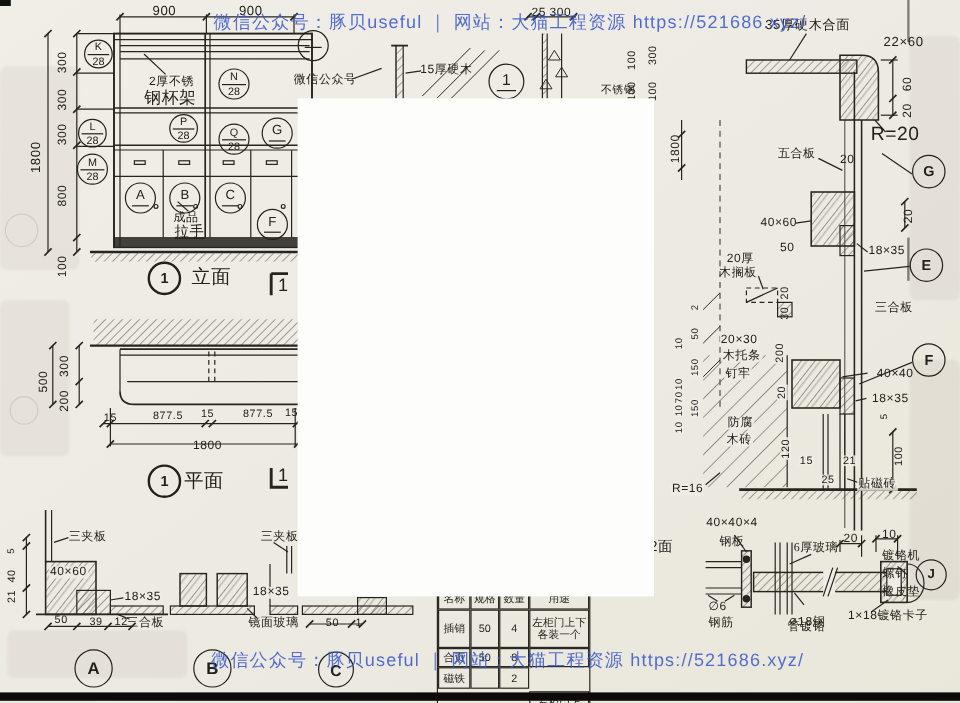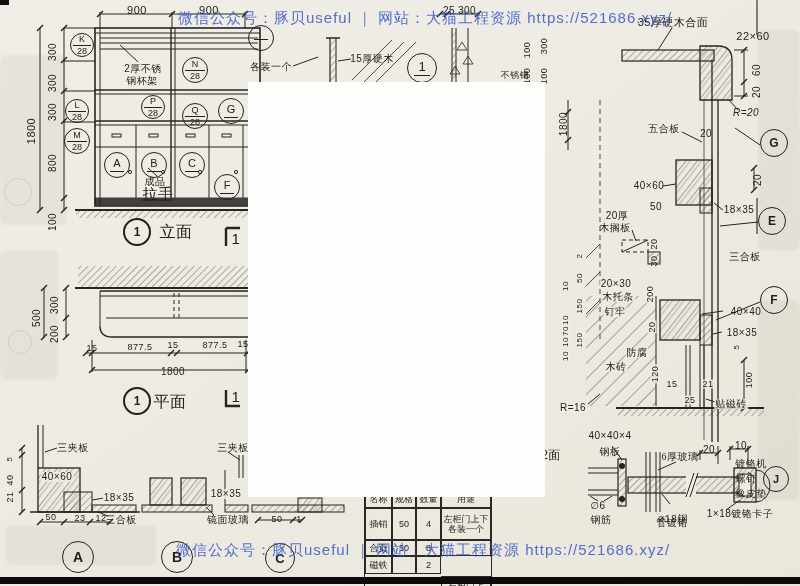--- a/index.html
+++ b/index.html
@@ -336,31 +336,31 @@
     <span class="anno" style="left: 467px; top: 11px; font-size: 10px; transform: translate(-50%, -50%);">300</span>
     <span class="anno" style="left: 673px; top: 22px; font-size: 11px; transform: translate(-50%, -50%);">35厚硬木合面</span>
     <span class="anno" style="left: 753px; top: 36px; font-size: 11px; transform: translate(-50%, -50%);">22×60</span>
     <span class="anno" style="left: 53px; top: 52px; font-size: 10px; transform: translate(-50%, -50%) rotate(-90deg);">300</span>
     <span class="anno" style="left: 53px; top: 83px; font-size: 10px; transform: translate(-50%, -50%) rotate(-90deg);">300</span>
     <span class="anno" style="left: 53px; top: 112px; font-size: 10px; transform: translate(-50%, -50%) rotate(-90deg);">300</span>
     <span class="anno" style="left: 53px; top: 163px; font-size: 10px; transform: translate(-50%, -50%) rotate(-90deg);">800</span>
     <span class="anno" style="left: 53px; top: 222px; font-size: 10px; transform: translate(-50%, -50%) rotate(-90deg);">100</span>
     <span class="anno" style="left: 31px; top: 131px; font-size: 11px; transform: translate(-50%, -50%) rotate(-90deg);">1800</span>
     <span class="anno" style="left: 143px; top: 69px; font-size: 10px; transform: translate(-50%, -50%);">2厚不锈</span>
-    <span class="anno" style="left: 142px; top: 81px; font-size: 10px; transform: translate(-50%, -50%);">钢杯架</span>
-    <span class="anno" style="left: 271px; top: 67px; font-size: 10px; transform: translate(-50%, -50%);">各装一个</span>
+    <span class="anno" style="left: 142px; top: 81px; font-size: 14px; transform: translate(-50%, -50%);">钢杯架</span>
+    <span class="anno" style="left: 271px; top: 67px; font-size: 10px; transform: translate(-50%, -50%);">微信公众号</span>
     <span class="anno" style="left: 372px; top: 59px; font-size: 10px; transform: translate(-50%, -50%);">15厚硬木</span>
     <span class="anno" style="left: 515px; top: 75px; font-size: 9px; transform: translate(-50%, -50%);">不锈钢</span>
     <span class="anno" style="left: 527px; top: 50px; font-size: 9px; transform: translate(-50%, -50%) rotate(-90deg);">100</span>
     <span class="anno" style="left: 544px; top: 46px; font-size: 9px; transform: translate(-50%, -50%) rotate(-90deg);">300</span>
     <span class="anno" style="left: 527px; top: 76px; font-size: 9px; transform: translate(-50%, -50%) rotate(-90deg);">100</span>
     <span class="anno" style="left: 544px; top: 76px; font-size: 9px; transform: translate(-50%, -50%) rotate(-90deg);">100</span>
     <span class="anno" style="left: 757px; top: 70px; font-size: 10px; transform: translate(-50%, -50%) rotate(-90deg);">60</span>
     <span class="anno" style="left: 757px; top: 92px; font-size: 10px; transform: translate(-50%, -50%) rotate(-90deg);">20</span>
-    <span class="anno" style="left: 746px; top: 113px; font-size: 10px; transform: translate(-50%, -50%); font-style: italic;">R=20</span>
+    <span class="anno" style="left: 746px; top: 113px; font-size: 16px; transform: translate(-50%, -50%);">R=20</span>
     <span class="anno" style="left: 664px; top: 129px; font-size: 10px; transform: translate(-50%, -50%);">五合板</span>
     <span class="anno" style="left: 706px; top: 134px; font-size: 10px; transform: translate(-50%, -50%);">20</span>
     <span class="anno" style="left: 564px; top: 124px; font-size: 10px; transform: translate(-50%, -50%) rotate(-90deg);">1800</span>
     <span class="anno" style="left: 649px; top: 186px; font-size: 10px; transform: translate(-50%, -50%);">40×60</span>
     <span class="anno" style="left: 758px; top: 180px; font-size: 10px; transform: translate(-50%, -50%) rotate(-90deg);">20</span>
     <span class="anno" style="left: 656px; top: 207px; font-size: 10px; transform: translate(-50%, -50%);">50</span>
     <span class="anno" style="left: 739px; top: 210px; font-size: 10px; transform: translate(-50%, -50%);">18×35</span>
     <span class="anno" style="left: 617px; top: 216px; font-size: 10px; transform: translate(-50%, -50%);">20厚</span>
     <span class="anno" style="left: 615px; top: 228px; font-size: 10px; transform: translate(-50%, -50%);">木搁板</span>
     <span class="anno" style="left: 654px; top: 244px; font-size: 9px; transform: translate(-50%, -50%) rotate(-90deg);">20</span>
@@ -374,21 +374,21 @@
     <span class="anno" style="left: 580px; top: 278px; font-size: 8px; transform: translate(-50%, -50%) rotate(-90deg);">50</span>
     <span class="anno" style="left: 566px; top: 286px; font-size: 8px; transform: translate(-50%, -50%) rotate(-90deg);">10</span>
     <span class="anno halo" style="left: 580px; top: 306px; font-size: 8px; transform: translate(-50%, -50%) rotate(-90deg);">150</span>
     <span class="anno halo" style="left: 566px; top: 320px; font-size: 8px; transform: translate(-50%, -50%) rotate(-90deg);">10</span>
     <span class="anno halo" style="left: 566px; top: 331px; font-size: 8px; transform: translate(-50%, -50%) rotate(-90deg);">70</span>
     <span class="anno halo" style="left: 566px; top: 342px; font-size: 8px; transform: translate(-50%, -50%) rotate(-90deg);">10</span>
     <span class="anno halo" style="left: 580px; top: 340px; font-size: 8px; transform: translate(-50%, -50%) rotate(-90deg);">150</span>
     <span class="anno halo" style="left: 566px; top: 356px; font-size: 8px; transform: translate(-50%, -50%) rotate(-90deg);">10</span>
     <span class="anno halo" style="left: 652px; top: 327px; font-size: 9px; transform: translate(-50%, -50%) rotate(-90deg);">20</span>
     <span class="anno halo" style="left: 655px; top: 374px; font-size: 9px; transform: translate(-50%, -50%) rotate(-90deg);">120</span>
-    <span class="anno halo" style="left: 617px; top: 353px; font-size: 10px; transform: translate(-50%, -50%); margin-left: 20px;">防腐</span>
+    <span class="anno halo" style="left: 617px; top: 353px; font-size: 10px; transform: translate(-50%, -50%);">防腐</span>
     <span class="anno halo" style="left: 616px; top: 367px; font-size: 10px; transform: translate(-50%, -50%);">木砖</span>
     <span class="anno" style="left: 746px; top: 312px; font-size: 10px; transform: translate(-50%, -50%);">40×40</span>
     <span class="anno" style="left: 742px; top: 333px; font-size: 10px; transform: translate(-50%, -50%);">18×35</span>
     <span class="anno" style="left: 737px; top: 347px; font-size: 8px; transform: translate(-50%, -50%) rotate(-90deg);">5</span>
     <span class="anno halo" style="left: 672px; top: 384px; font-size: 9px; transform: translate(-50%, -50%);">15</span>
     <span class="anno halo" style="left: 708px; top: 384px; font-size: 9px; transform: translate(-50%, -50%);">21</span>
     <span class="anno halo" style="left: 690px; top: 400px; font-size: 9px; transform: translate(-50%, -50%);">25</span>
     <span class="anno" style="left: 749px; top: 380px; font-size: 9px; transform: translate(-50%, -50%) rotate(-90deg);">100</span>
     <span class="anno halo" style="left: 731px; top: 404px; font-size: 10px; transform: translate(-50%, -50%);">贴磁砖</span>
     <span class="anno halo" style="left: 573px; top: 408px; font-size: 10px; transform: translate(-50%, -50%);">R=16</span>
@@ -400,21 +400,21 @@
     <span class="anno" style="left: 751px; top: 464px; font-size: 10px; transform: translate(-50%, -50%);">镀铬机</span>
     <span class="anno" style="left: 746px; top: 479px; font-size: 10px; transform: translate(-50%, -50%);">螺钉</span>
     <span class="anno" style="left: 751px; top: 494px; font-size: 10px; transform: translate(-50%, -50%);">橡皮垫</span>
     <span class="anno" style="left: 598px; top: 506px; font-size: 10px; transform: translate(-50%, -50%);">∅6</span>
     <span class="anno" style="left: 601px; top: 520px; font-size: 10px; transform: translate(-50%, -50%);">钢筋</span>
     <span class="anno" style="left: 673px; top: 520px; font-size: 10px; transform: translate(-50%, -50%); font-family: Liberation Mono, monospace;">∅18钢</span>
     <span class="anno" style="left: 672px; top: 523px; font-size: 10px; transform: translate(-50%, -50%);">管镀铬</span>
     <span class="anno" style="left: 740px; top: 514px; font-size: 10px; transform: translate(-50%, -50%);">1×18镀铬卡子</span>
     <span class="anno" style="left: 551px; top: 455px; font-size: 12px; transform: translate(-50%, -50%);">2面</span>
     <span class="anno" style="left: 155px; top: 182px; font-size: 10px; transform: translate(-50%, -50%);">成品</span>
-    <span class="anno" style="left: 158px; top: 193px; font-size: 15px; transform: translate(-50%, -50%); text-decoration: underline;">拉手</span>
+    <span class="anno" style="left: 158px; top: 193px; font-size: 12px; transform: translate(-50%, -50%); text-decoration: underline;">拉手</span>
     <span class="anno" style="left: 176px; top: 232px; font-size: 16px; transform: translate(-50%, -50%);">立面</span>
     <span class="anno" style="left: 236px; top: 238px; font-size: 15px; transform: translate(-50%, -50%);">1</span>
     <span class="anno" style="left: 55px; top: 305px; font-size: 10px; transform: translate(-50%, -50%) rotate(-90deg);">300</span>
     <span class="anno" style="left: 55px; top: 334px; font-size: 10px; transform: translate(-50%, -50%) rotate(-90deg);">200</span>
     <span class="anno" style="left: 37px; top: 318px; font-size: 10px; transform: translate(-50%, -50%) rotate(-90deg);">500</span>
     <span class="anno" style="left: 92px; top: 348px; font-size: 9px; transform: translate(-50%, -50%);">15</span>
     <span class="anno" style="left: 140px; top: 347px; font-size: 9px; transform: translate(-50%, -50%);">877.5</span>
     <span class="anno" style="left: 173px; top: 345px; font-size: 9px; transform: translate(-50%, -50%);">15</span>
     <span class="anno" style="left: 215px; top: 345px; font-size: 9px; transform: translate(-50%, -50%);">877.5</span>
     <span class="anno" style="left: 243px; top: 344px; font-size: 9px; transform: translate(-50%, -50%);">15</span>
@@ -422,21 +422,21 @@
     <span class="anno" style="left: 170px; top: 402px; font-size: 16px; transform: translate(-50%, -50%);">平面</span>
     <span class="anno" style="left: 236px; top: 396px; font-size: 15px; transform: translate(-50%, -50%);">1</span>
     <span class="anno" style="left: 73px; top: 448px; font-size: 10px; transform: translate(-50%, -50%);">三夹板</span>
     <span class="anno halo" style="left: 57px; top: 477px; font-size: 10px; transform: translate(-50%, -50%);">40×60</span>
     <span class="anno halo" style="left: 119px; top: 498px; font-size: 10px; transform: translate(-50%, -50%);">18×35</span>
     <span class="anno" style="left: 121px; top: 520px; font-size: 10px; transform: translate(-50%, -50%);">三合板</span>
     <span class="anno" style="left: 10px; top: 459px; font-size: 8px; transform: translate(-50%, -50%) rotate(-90deg);">5</span>
     <span class="anno" style="left: 10px; top: 480px; font-size: 9px; transform: translate(-50%, -50%) rotate(-90deg);">40</span>
     <span class="anno" style="left: 10px; top: 497px; font-size: 9px; transform: translate(-50%, -50%) rotate(-90deg);">21</span>
     <span class="anno" style="left: 51px; top: 517px; font-size: 9px; transform: translate(-50%, -50%);">50</span>
-    <span class="anno" style="left: 80px; top: 518px; font-size: 9px; transform: translate(-50%, -50%);">23</span>
+    <span class="anno" style="left: 80px; top: 518px; font-size: 9px; transform: translate(-50%, -50%);">39</span>
     <span class="anno" style="left: 101px; top: 518px; font-size: 9px; transform: translate(-50%, -50%);">12</span>
     <span class="anno" style="left: 233px; top: 448px; font-size: 10px; transform: translate(-50%, -50%);">三夹板</span>
     <span class="anno halo" style="left: 226px; top: 494px; font-size: 10px; transform: translate(-50%, -50%);">18×35</span>
     <span class="anno" style="left: 228px; top: 520px; font-size: 10px; transform: translate(-50%, -50%);">镜面玻璃</span>
     <span class="anno" style="left: 277px; top: 519px; font-size: 9px; transform: translate(-50%, -50%);">50</span>
     <span class="anno" style="left: 299px; top: 519px; font-size: 9px; transform: translate(-50%, -50%);">1</span>
     <div class="callout split" style="left: 70px; top: 33px; height: 24px; width: 24px; font-size: 9px;">
       <i>K</i>
       <em>28</em>
     </div>

